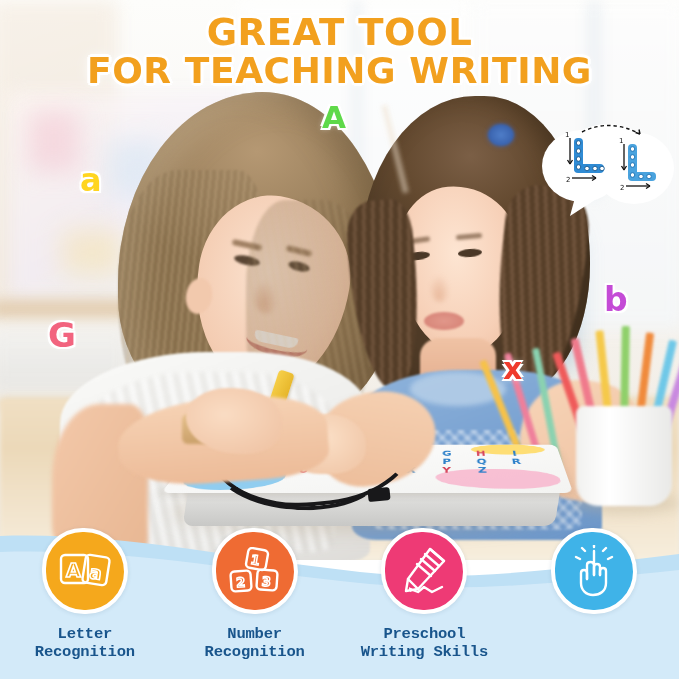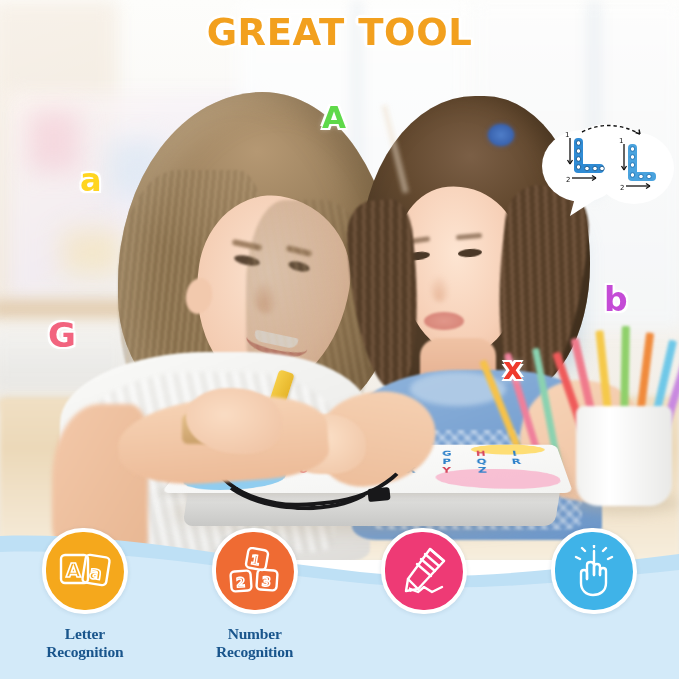--- a/index.html
+++ b/index.html
@@ -291,21 +291,21 @@
     width:86px; height:86px; border-radius:48% 52% 50% 50%;
     border:4px solid #fff; display:flex; align-items:center; justify-content:center;
     box-shadow:0 1px 4px rgba(60,90,120,.14);
   }
   .f1 .fcircle { background:#F5A81C; }
   .f2 .fcircle { background:#EF6B33; }
   .f3 .fcircle { background:#EE3A75; }
   .f4 .fcircle { background:#3FB3E8; }
   .flabel {
     margin-top:11px; text-align:center; color:#19558C;
-    font-family:Liberation Serif, serif; font-weight:bold;
+    font-family:Liberation Mono, monospace; font-weight:bold;
     font-size:15.5px; line-height:18px; letter-spacing:-.2px;
   }
 </style>
 </head>
 <body>
 
 <div class="stage">
 
   <div class="photo">
     <div class="wall-panel win-left"></div>
@@ -423,20 +423,21 @@
     <div class="pen-tip"></div>
     <div class="pen"></div>
 
     <div class="woman-arm"></div>
     <div class="woman-watch"></div>
     <div class="woman-hand"></div>
   </div>
 
   <div class="headline">
     <span class="ln l1">GREAT TOOL</span>
+    <span class="ln l2">FOR TEACHING WRITING</span>
   </div>
 
   <span class="float-letter fl-a">a</span>
   <span class="float-letter fl-G">G</span>
   <span class="float-letter fl-A">A</span>
   <span class="float-letter fl-b">b</span>
   <span class="float-letter fl-x">x</span>
 
   <div class="bubble">
     <svg width="136" height="96" viewBox="0 0 136 96">
@@ -540,20 +541,24 @@
           <g fill="none" stroke="#fff" stroke-width="2.4" stroke-linejoin="round" stroke-linecap="round">
             <path d="M32 4 L46 16 L20 44 L8 46 L10 34 Z"></path>
             <path d="M32 4 L46 16"></path>
             <path d="M10 34 L20 44"></path>
             <path d="M27 9 L41 21 M23 14 L37 26 M19 19 L33 31"></path>
             <path d="M12 44 L20 47 L26 42 L34 47 L44 42"></path>
           </g>
           <path d="M11 42 L16 45 L12 47 Z" fill="#fff"></path>
         </svg>
       </div>
+      <div class="flabel">
+        <span>Preschool</span><br>
+        <span>Writing Skills</span>
+      </div>
     </div>
 
     <div class="feature f4">
       <div class="fcircle">
         <svg width="50" height="52" viewBox="0 0 50 52">
           <g fill="none" stroke="#fff" stroke-width="2.4" stroke-linejoin="round" stroke-linecap="round">
             <path d="M25 6 L25 30"></path>
             <path d="M25 30 L25 22 C25 18 31 18 31 22 L31 30"></path>
             <path d="M31 30 L31 26 C31 22 37 22 37 26 L37 38 C37 46 31 50 24 50 C17 50 12 45 12 38 L12 28 C12 24 18 24 18 28 L18 34"></path>
             <path d="M18 34 L18 20 C18 16 25 16 25 20"></path>

